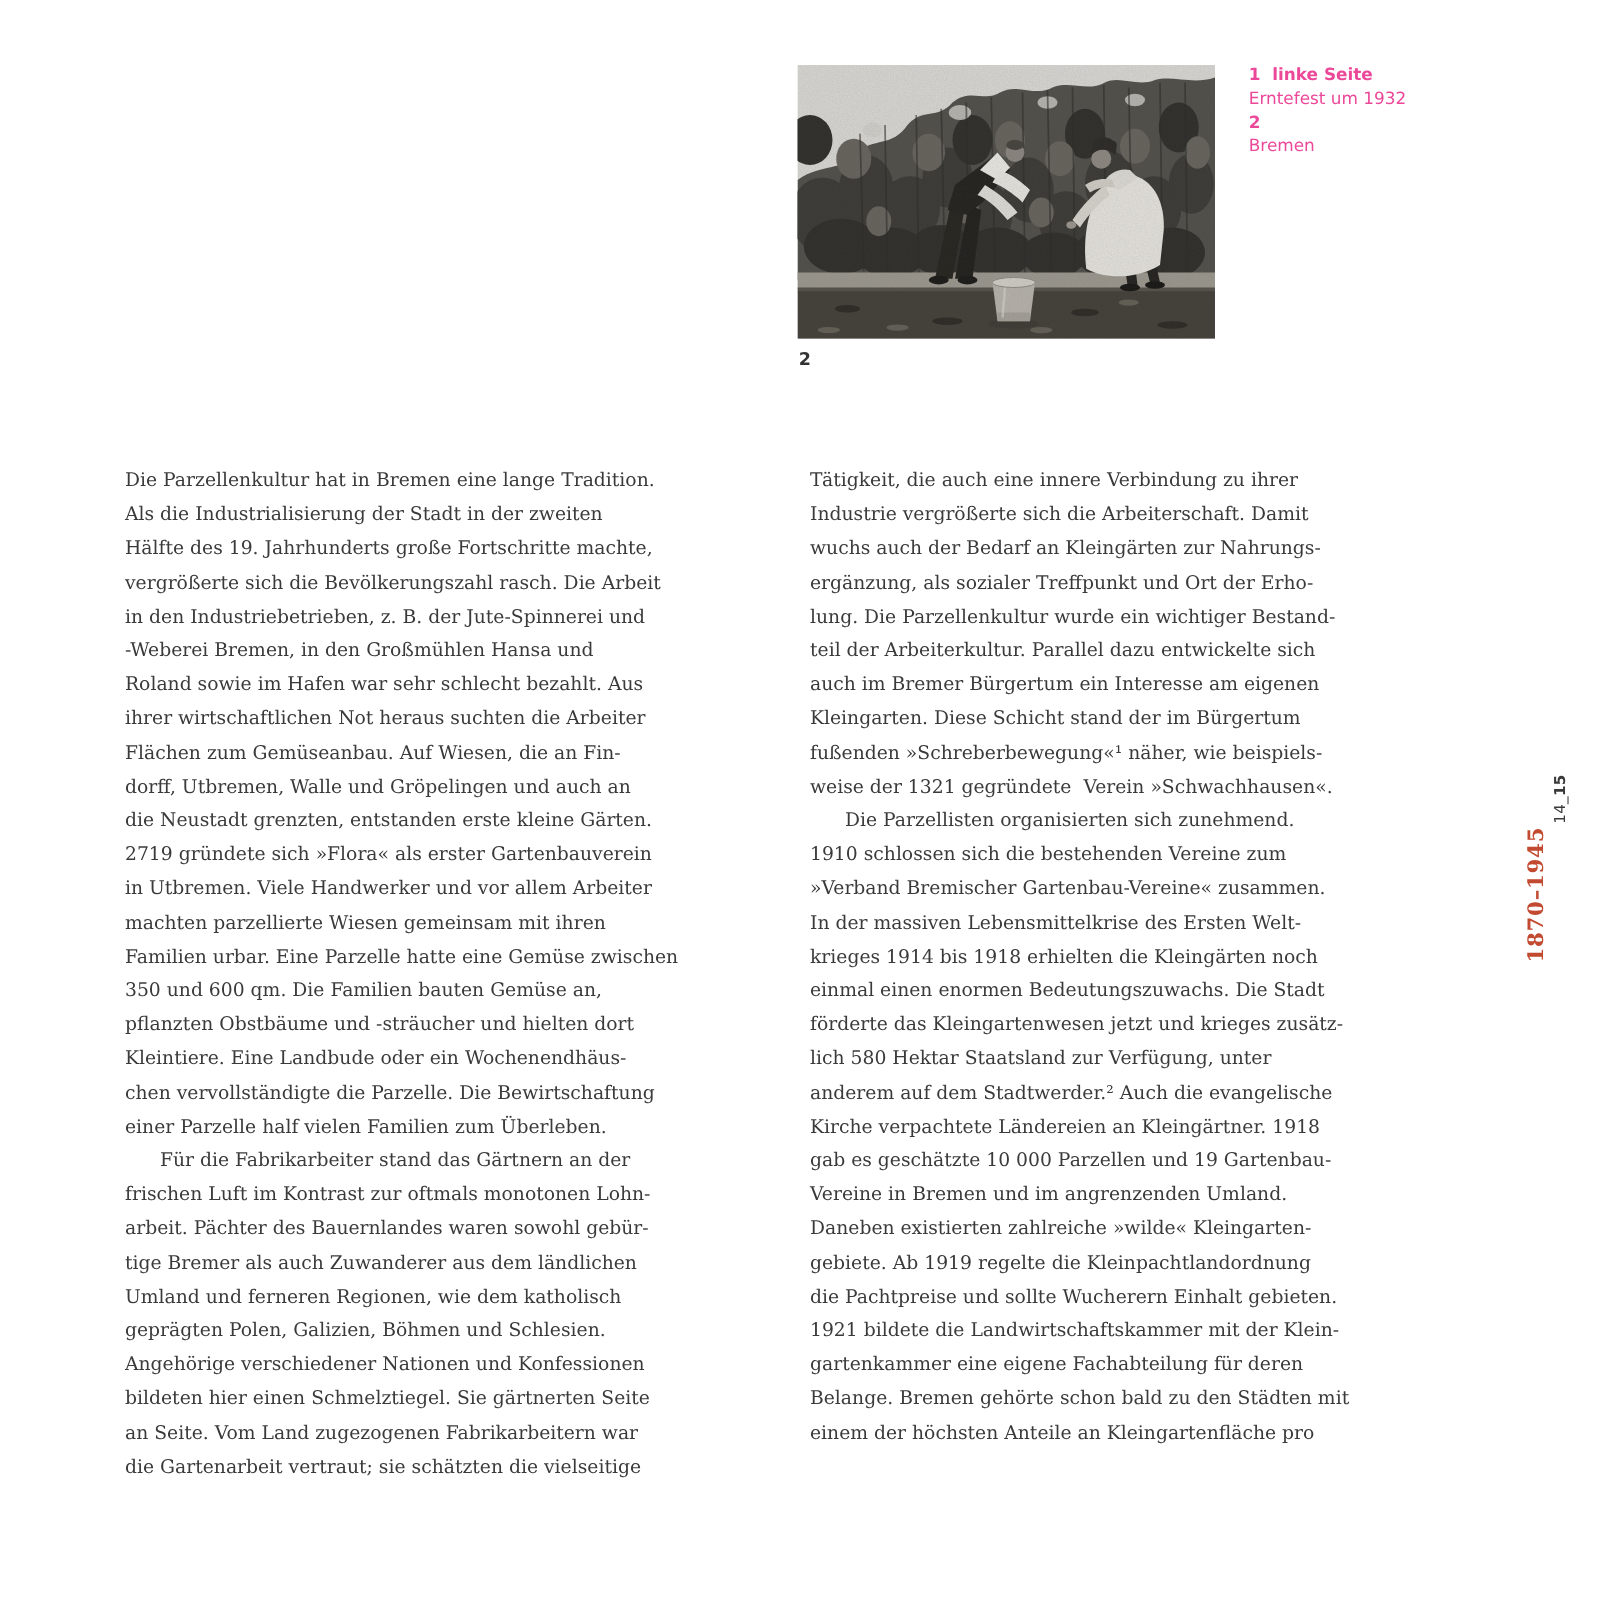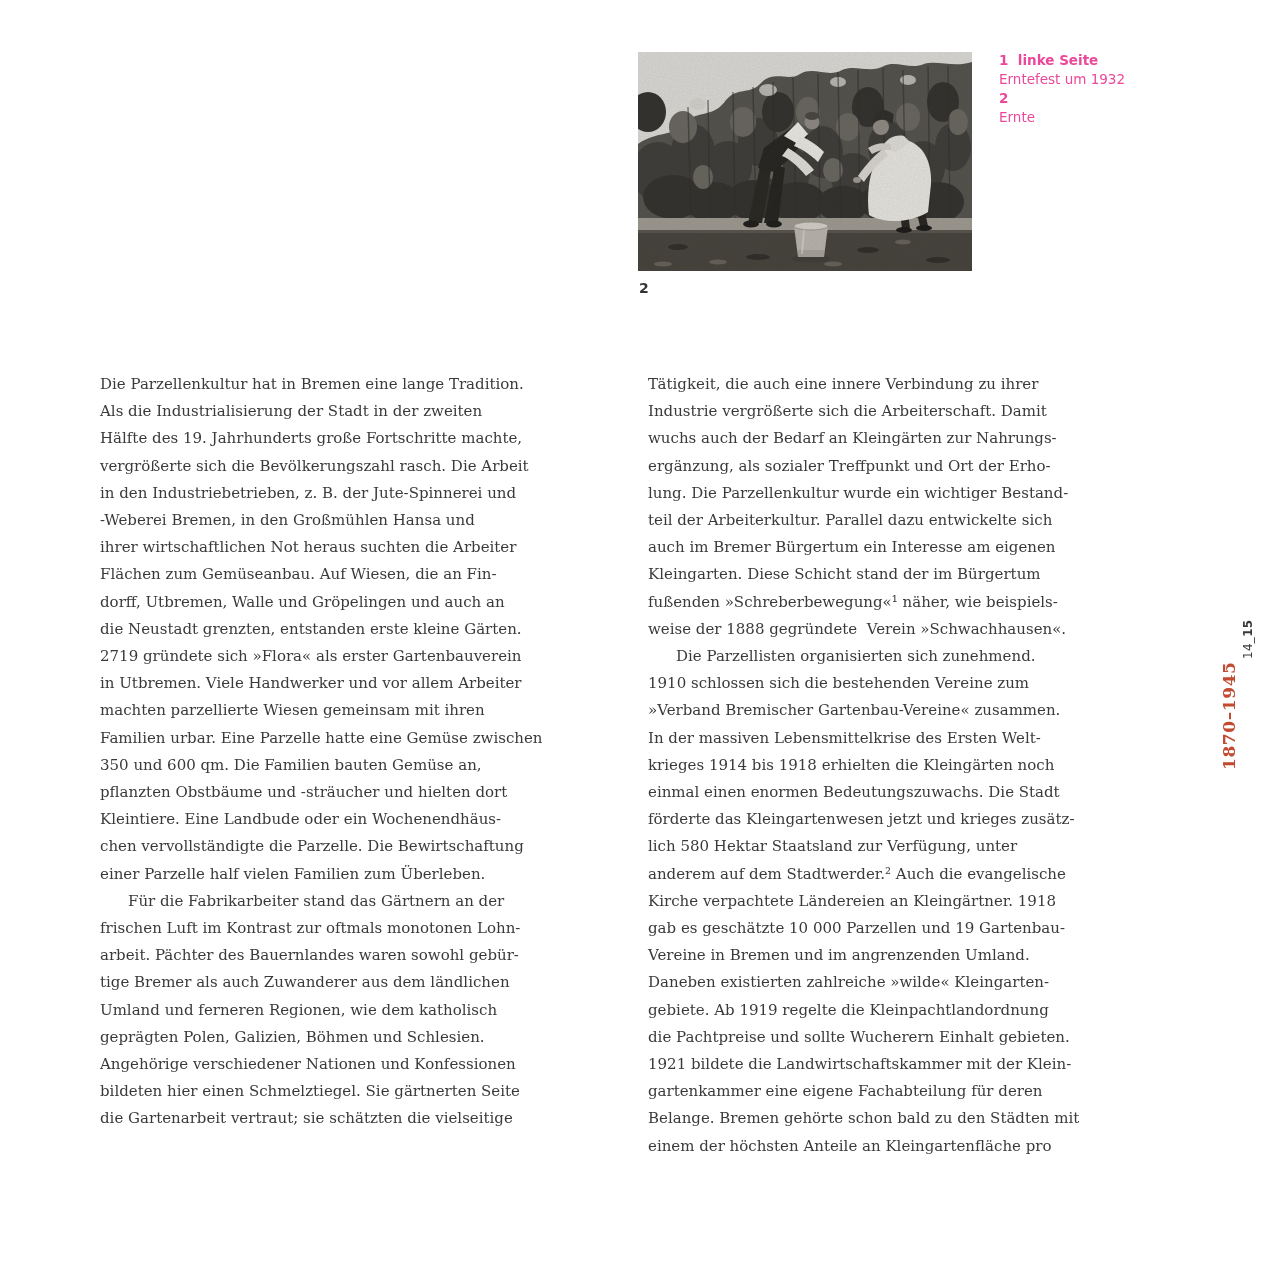--- a/index.html
+++ b/index.html
@@ -160,30 +160,31 @@
       <rect x="0" y="0" width="334" height="219" filter="url(#grain)" opacity="0.28"></rect>
     </svg>
   </figure>
 
   <div class="fig-num">2</div>
 
   <div class="caption">
       <div class="cap-line bold">1  linke Seite</div>
       <div class="cap-line">Erntefest um 1932</div>
       <div class="cap-line bold">2</div>
-      <div class="cap-line">Ernte</div>
+      <div class="cap-line">Bremen</div>
     </div>
 
   <div class="col col-left">
       <div class="line">Die Parzellenkultur hat in Bremen eine lange Tradition.</div>
       <div class="line">Als die Industrialisierung der Stadt in der zweiten</div>
       <div class="line">Hälfte des 19. Jahrhunderts große Fortschritte machte,</div>
       <div class="line">vergrößerte sich die Bevölkerungszahl rasch. Die Arbeit</div>
       <div class="line">in den Industriebetrieben, z. B. der Jute-Spinnerei und</div>
       <div class="line">-Weberei Bremen, in den Großmühlen Hansa und</div>
+      <div class="line">Roland sowie im Hafen war sehr schlecht bezahlt. Aus</div>
       <div class="line">ihrer wirtschaftlichen Not heraus suchten die Arbeiter</div>
       <div class="line">Flächen zum Gemüseanbau. Auf Wiesen, die an Fin-</div>
       <div class="line">dorff, Utbremen, Walle und Gröpelingen und auch an</div>
       <div class="line">die Neustadt grenzten, entstanden erste kleine Gärten.</div>
       <div class="line">2719 gründete sich »Flora« als erster Gartenbauverein</div>
       <div class="line">in Utbremen. Viele Handwerker und vor allem Arbeiter</div>
       <div class="line">machten parzellierte Wiesen gemeinsam mit ihren</div>
       <div class="line">Familien urbar. Eine Parzelle hatte eine Gemüse zwischen</div>
       <div class="line">350 und 600 qm. Die Familien bauten Gemüse an,</div>
       <div class="line">pflanzten Obstbäume und -sträucher und hielten dort</div>
@@ -191,33 +192,34 @@
       <div class="line">chen vervollständigte die Parzelle. Die Bewirtschaftung</div>
       <div class="line">einer Parzelle half vielen Familien zum Überleben.</div>
       <div class="line indent">Für die Fabrikarbeiter stand das Gärtnern an der</div>
       <div class="line">frischen Luft im Kontrast zur oftmals monotonen Lohn-</div>
       <div class="line">arbeit. Pächter des Bauernlandes waren sowohl gebür-</div>
       <div class="line">tige Bremer als auch Zuwanderer aus dem ländlichen</div>
       <div class="line">Umland und ferneren Regionen, wie dem katholisch</div>
       <div class="line">geprägten Polen, Galizien, Böhmen und Schlesien.</div>
       <div class="line">Angehörige verschiedener Nationen und Konfessionen</div>
       <div class="line">bildeten hier einen Schmelztiegel. Sie gärtnerten Seite</div>
+      <div class="line">an Seite. Vom Land zugezogenen Fabrikarbeitern war</div>
       <div class="line">die Gartenarbeit vertraut; sie schätzten die vielseitige</div>
     </div>
   <div class="col col-right">
       <div class="line">Tätigkeit, die auch eine innere Verbindung zu ihrer</div>
       <div class="line">Industrie vergrößerte sich die Arbeiterschaft. Damit</div>
       <div class="line">wuchs auch der Bedarf an Kleingärten zur Nahrungs-</div>
       <div class="line">ergänzung, als sozialer Treffpunkt und Ort der Erho-</div>
       <div class="line">lung. Die Parzellenkultur wurde ein wichtiger Bestand-</div>
       <div class="line">teil der Arbeiterkultur. Parallel dazu entwickelte sich</div>
       <div class="line">auch im Bremer Bürgertum ein Interesse am eigenen</div>
       <div class="line">Kleingarten. Diese Schicht stand der im Bürgertum</div>
       <div class="line">fußenden »Schreberbewegung«¹ näher, wie beispiels-</div>
-      <div class="line">weise der 1888 gegründete  Verein »Schwachhausen«.</div>
+      <div class="line">weise der 1321 gegründete  Verein »Schwachhausen«.</div>
       <div class="line indent">Die Parzellisten organisierten sich zunehmend.</div>
       <div class="line">1910 schlossen sich die bestehenden Vereine zum</div>
       <div class="line">»Verband Bremischer Gartenbau-Vereine« zusammen.</div>
       <div class="line">In der massiven Lebensmittelkrise des Ersten Welt-</div>
       <div class="line">krieges 1914 bis 1918 erhielten die Kleingärten noch</div>
       <div class="line">einmal einen enormen Bedeutungszuwachs. Die Stadt</div>
       <div class="line">förderte das Kleingartenwesen jetzt und krieges zusätz-</div>
       <div class="line">lich 580 Hektar Staatsland zur Verfügung, unter</div>
       <div class="line">anderem auf dem Stadtwerder.² Auch die evangelische</div>
       <div class="line">Kirche verpachtete Ländereien an Kleingärtner. 1918</div>

